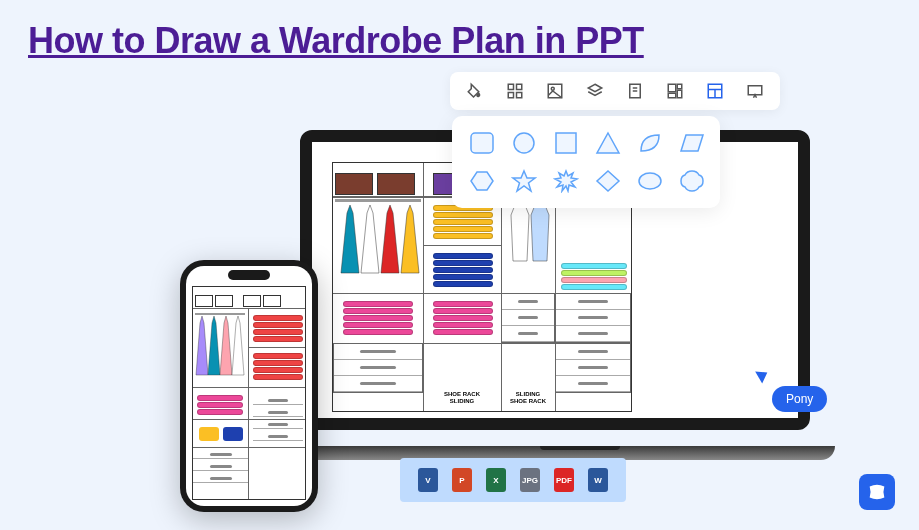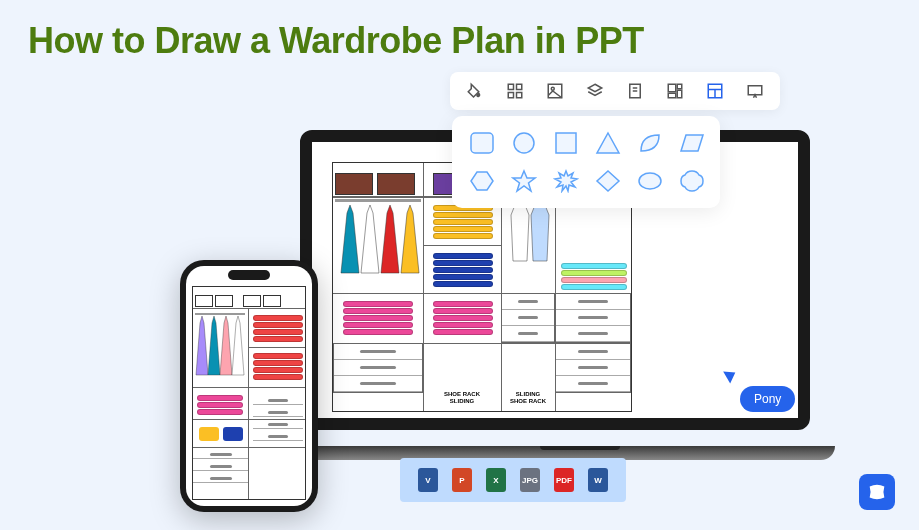--- a/index.html
+++ b/index.html
@@ -10,22 +10,23 @@
       font-family: -apple-system, BlinkMacSystemFont, "Segoe UI", sans-serif;
       position: relative;
       overflow: hidden;
     }
     .title {
       position: absolute;
       top: 20px;
       left: 28px;
       font-size: 36px;
       font-weight: 900;
-      color: #4d7c0f;
+      color: #4c1d95;
       letter-spacing: -0.5px;
+      text-decoration: underline;
     }
     
     .laptop {
       position: absolute;
       top: 130px;
       left: 300px;
       width: 510px;
       height: 330px;
     }
     .laptop-screen {
@@ -168,21 +169,21 @@
       display: flex;
       align-items: center;
       justify-content: center;
       cursor: pointer;
     }
     .shape svg { stroke: #60a5fa; fill: #eff6ff; stroke-width: 1.5; }
     
     .cursor-tag {
       position: absolute;
       top: 368px;
-      left: 726px;
+      left: 758px;
       z-index: 25;
     }
     .cursor-arrow {
       width: 0; height: 0;
       border-left: 10px solid #2563eb;
       border-top: 7px solid transparent;
       border-bottom: 7px solid transparent;
       transform: rotate(-30deg);
       margin-bottom: 4px;
     }

